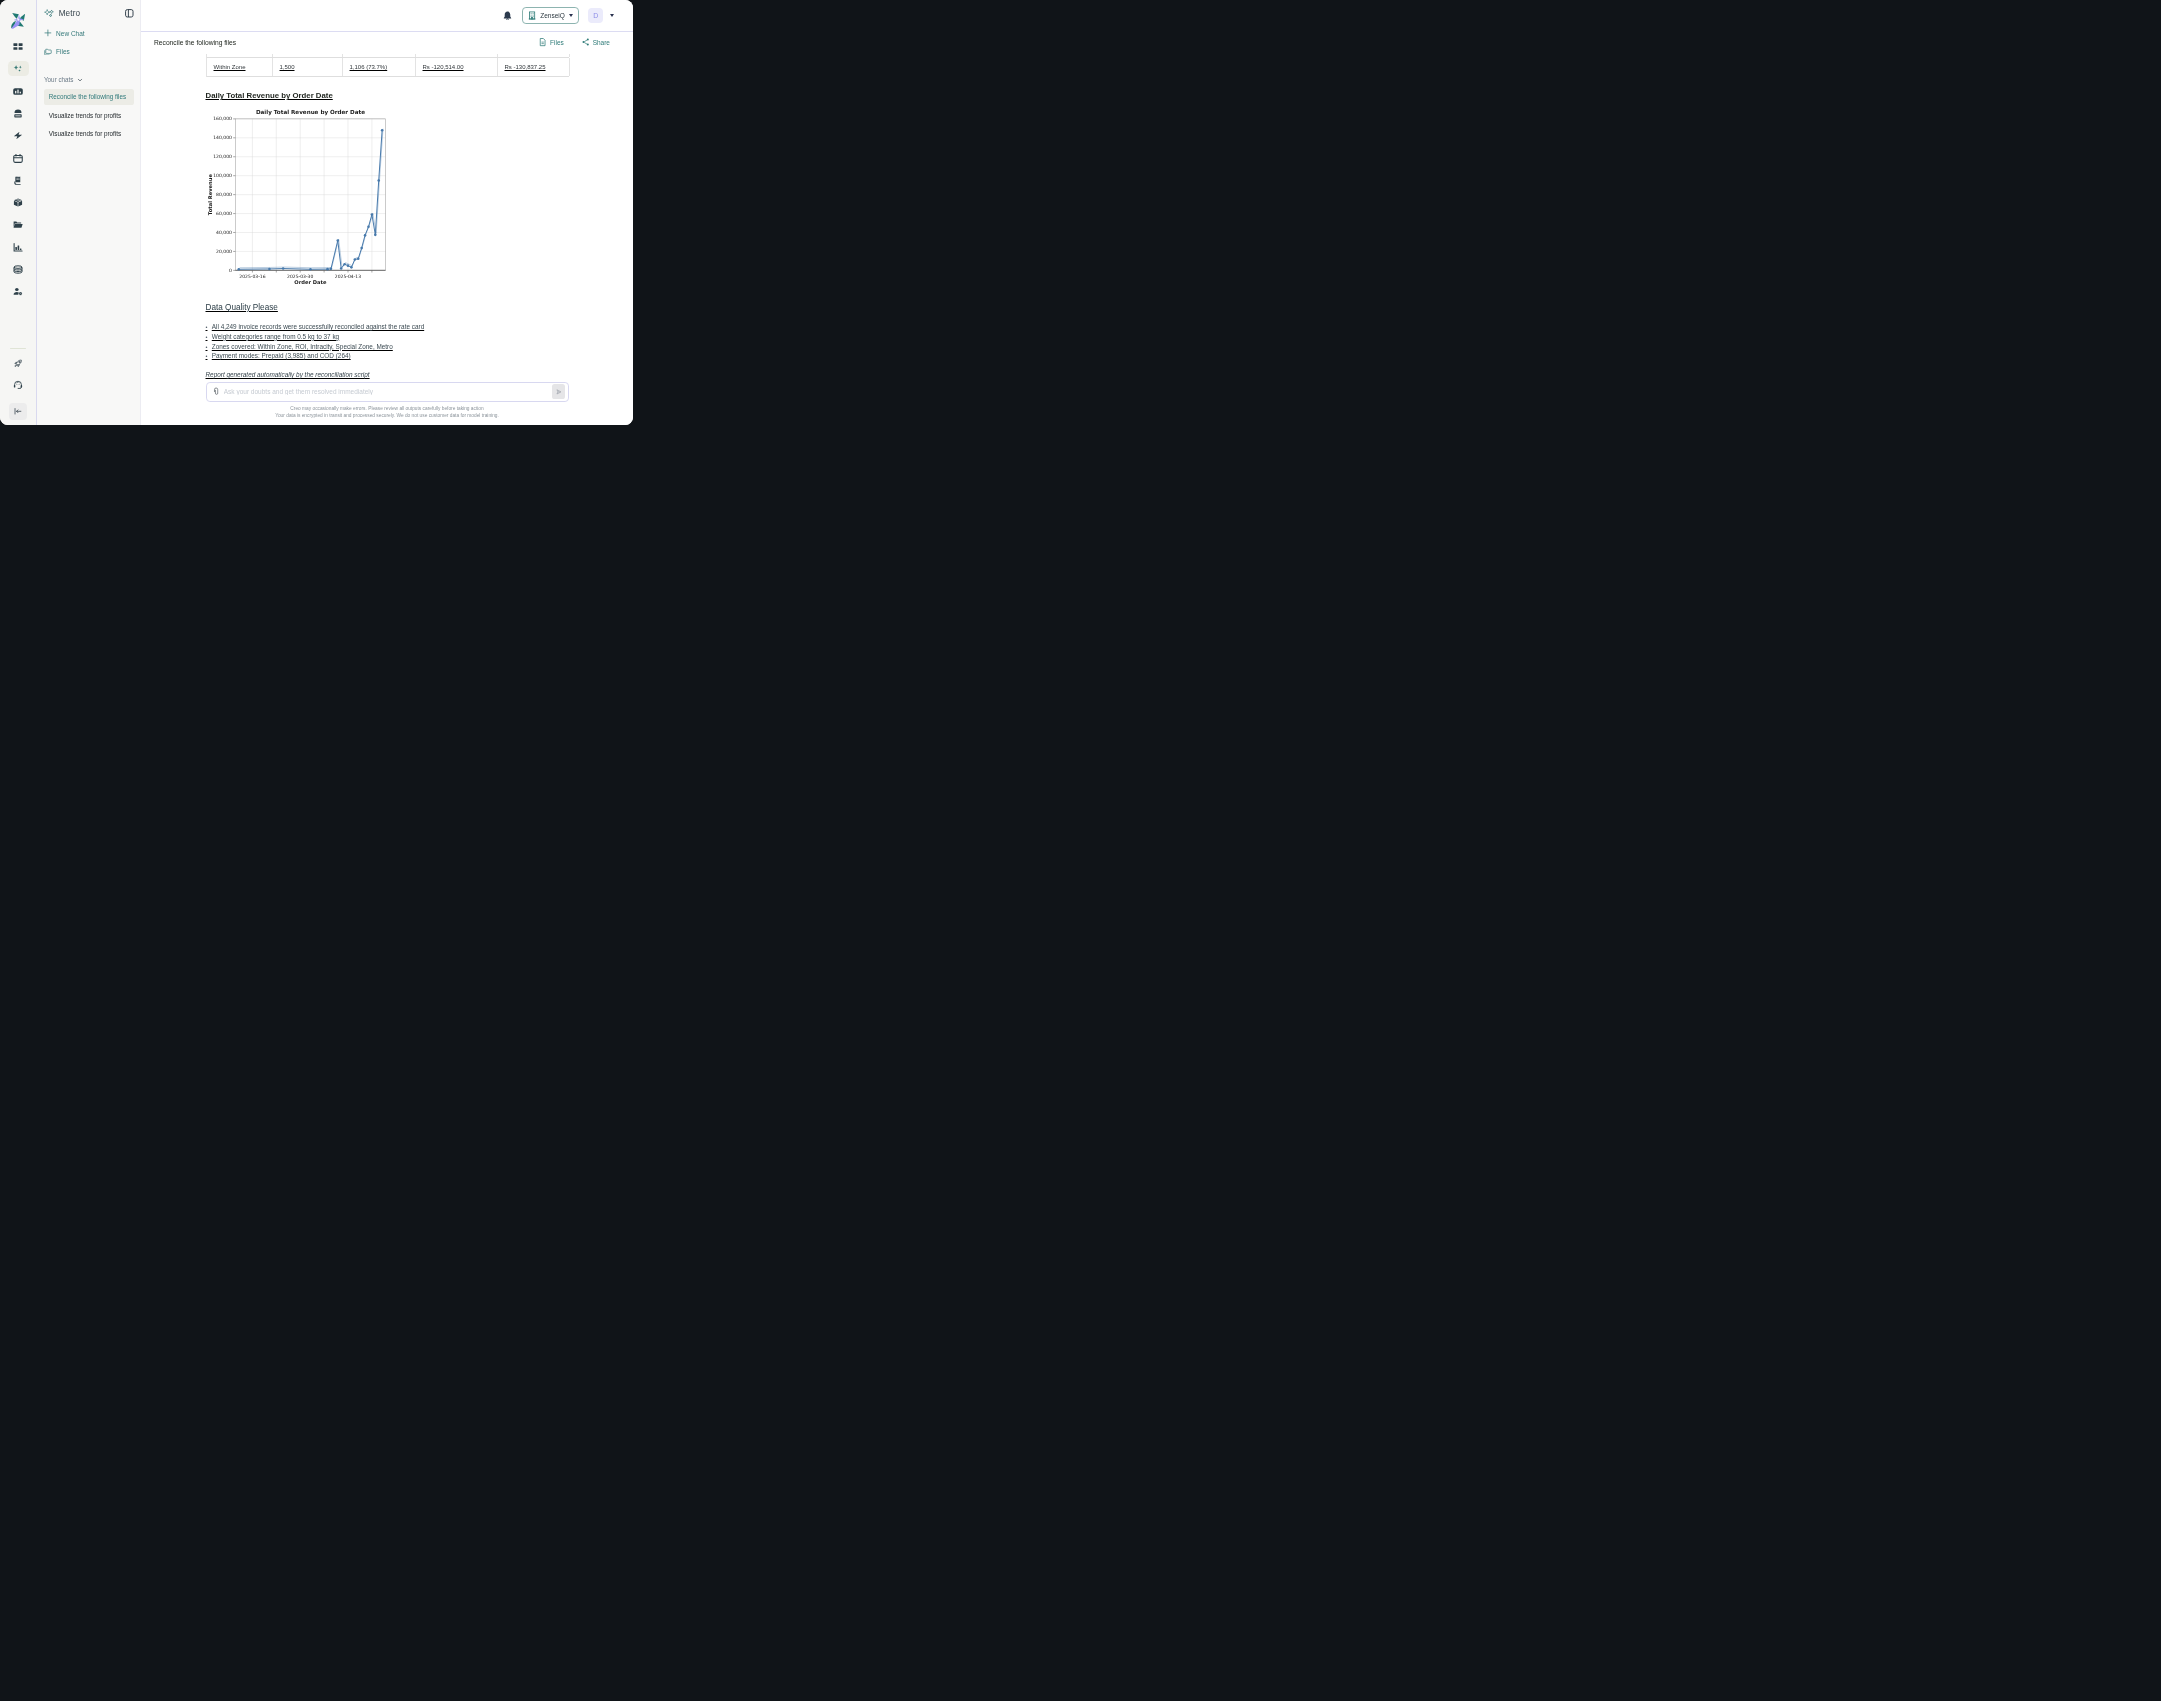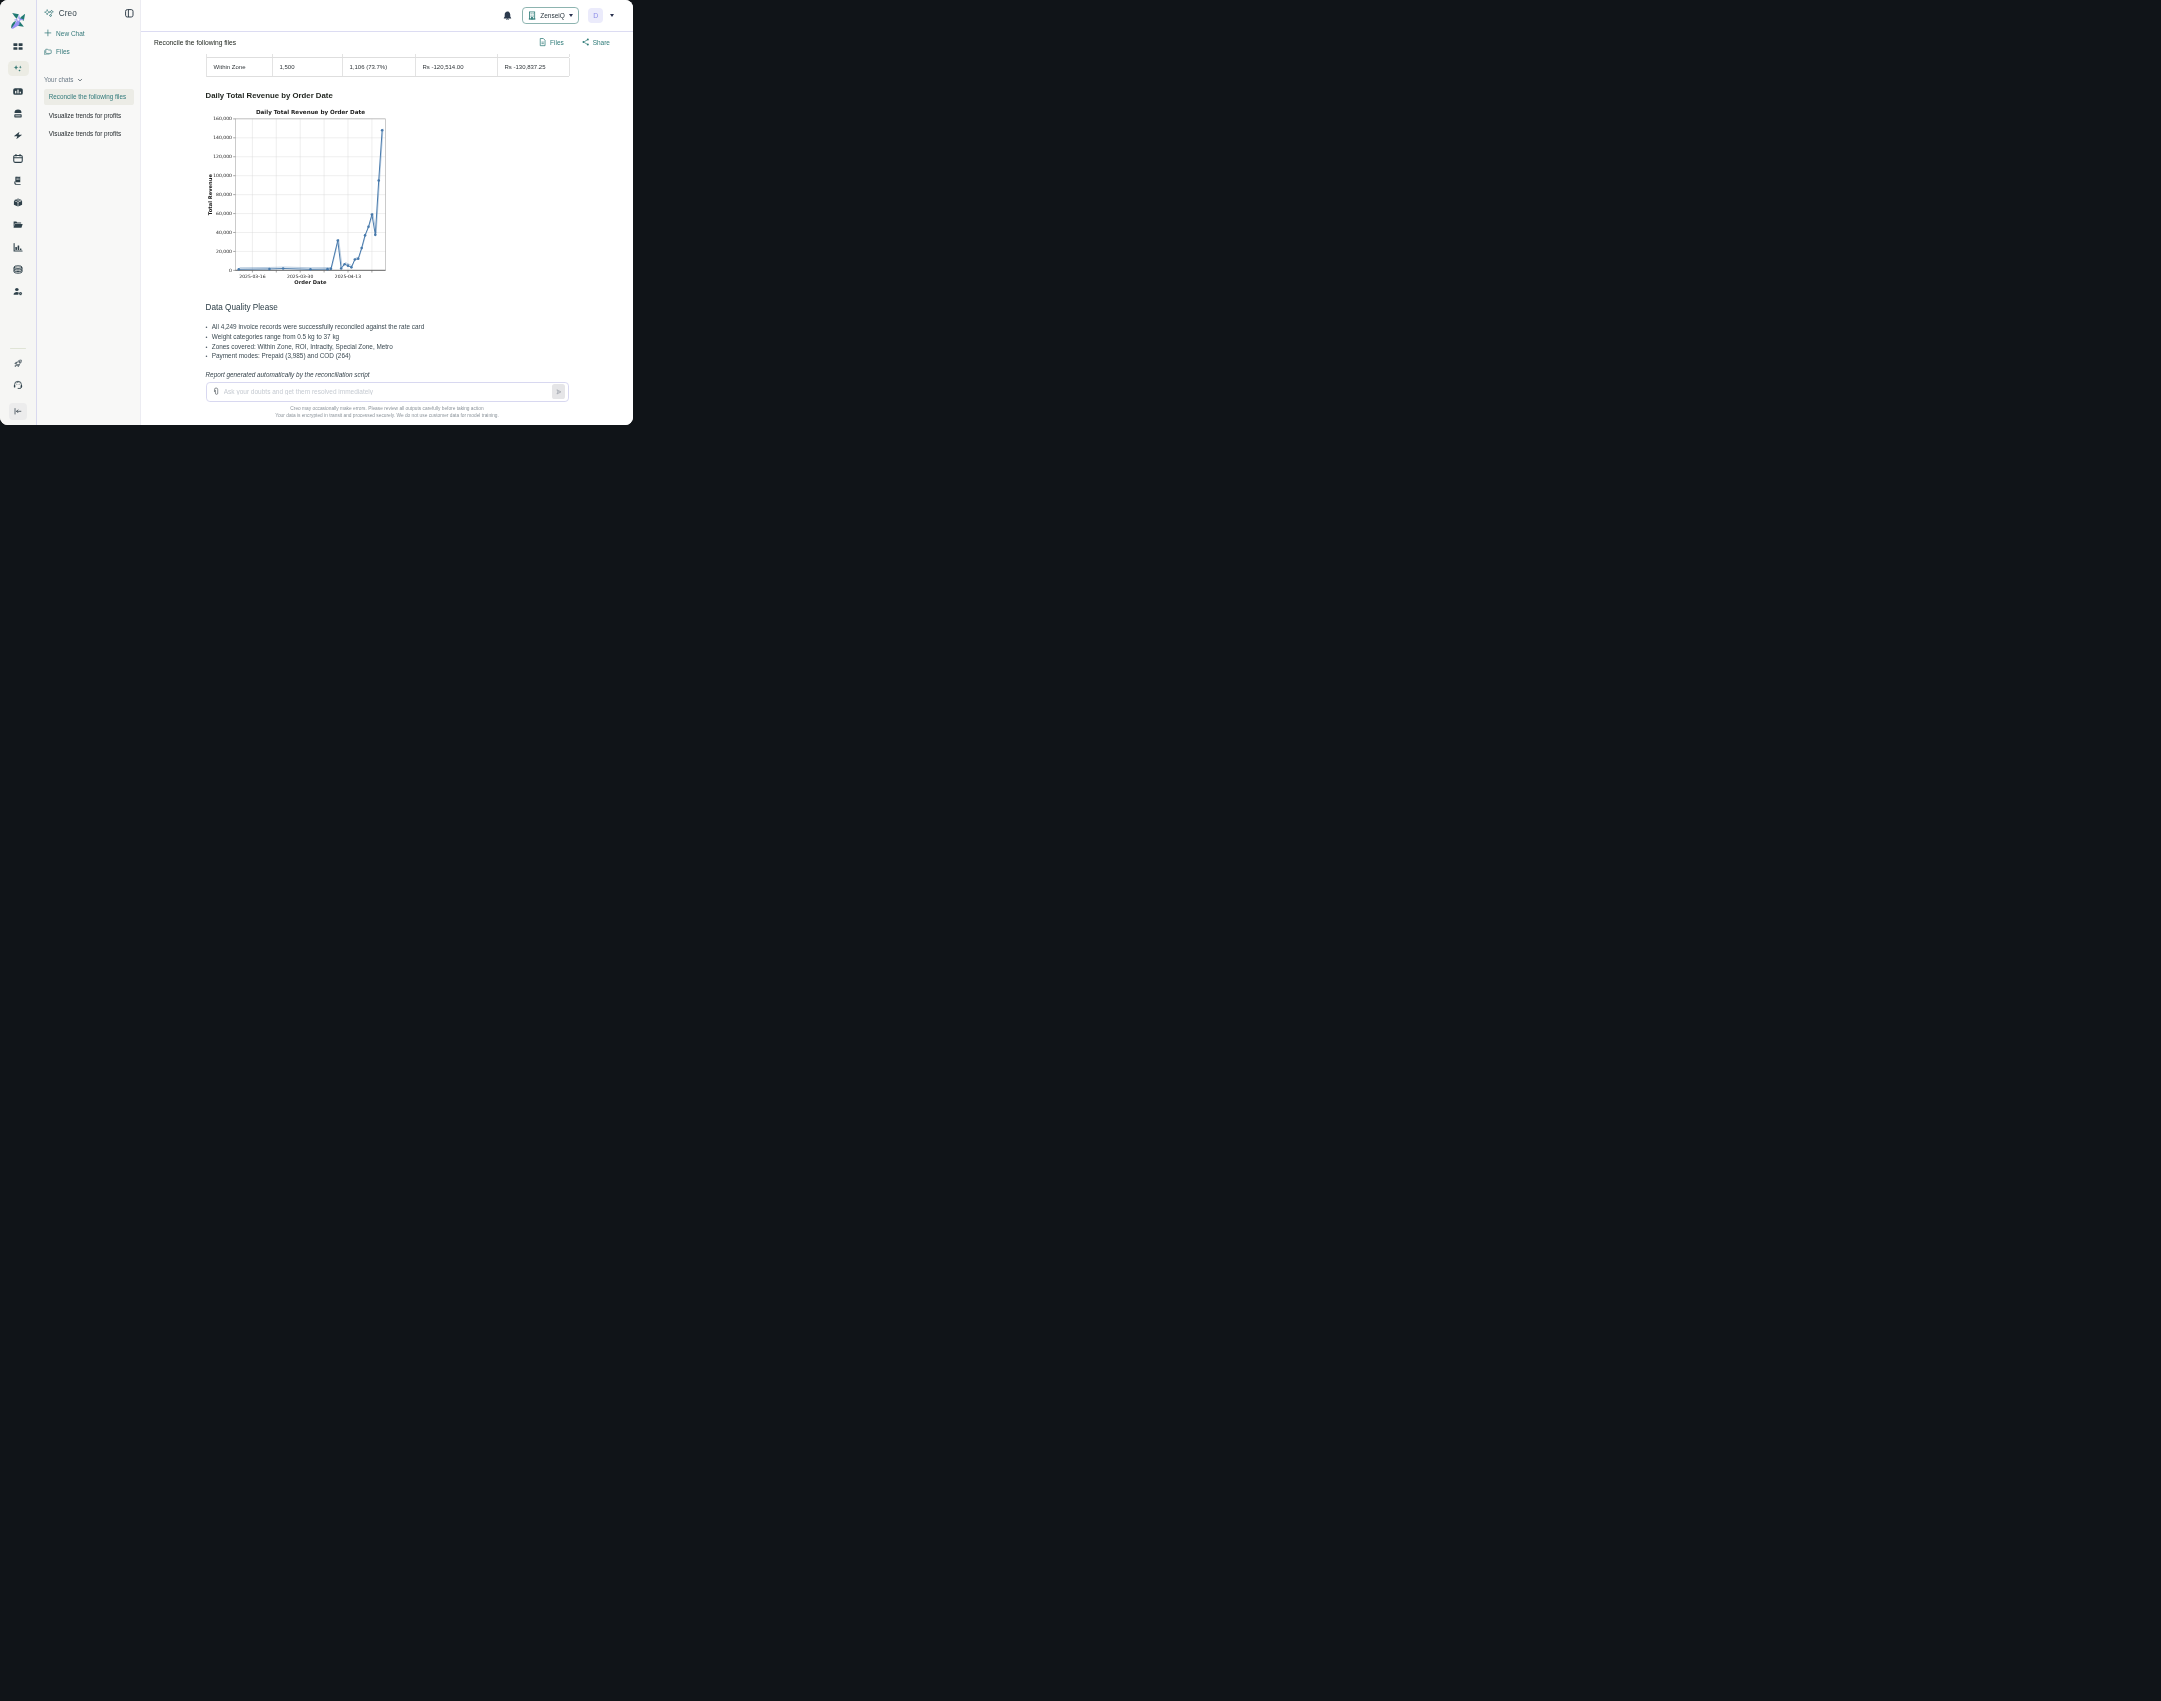--- a/index.html
+++ b/index.html
@@ -39,21 +39,21 @@
   .caret{width:0;height:0;border:2.2px solid transparent;border-top:3px solid #2b3350;margin-top:2.6px;}
   .avatar{width:14.7px;height:14.7px;border-radius:3.9px;background:#ebebfb;color:#8f8fe8;font-size:7px;font-weight:500;display:flex;align-items:center;justify-content:center;cursor:pointer;}
   .avatar-caret{margin-left:-2.6px;cursor:pointer;}
   
   .main{flex:1;display:flex;flex-direction:column;min-height:0;background:#fff;}
   .main-header{height:21px;min-height:21px;display:flex;align-items:center;padding:0 23px 0 13px;}
   .mh-title{flex:1;font-size:6.7px;font-weight:500;color:#20261f;}
   .mh-action{display:flex;align-items:center;gap:3.5px;color:#2f7b78;font-size:6.5px;cursor:pointer;margin-left:18px;}
   .mh-action svg{width:7.3px;height:8.2px;}
   .scroll-area{flex:1;overflow:hidden;min-height:0;}
-  .message-body{width:363px;margin:0 auto;}
+  .message-body{width:363px;margin:0 auto;text-decoration:underline;}
   
   .tbl{width:363px;box-sizing:border-box;margin-top:0.9px;}
   .tbl-row{display:grid;grid-template-columns:66px 70px 73px 82px 72px;border-left:0.4px solid #e3e3e3;}
   .tbl-row .cell{border-right:0.4px solid #e3e3e3;box-sizing:border-box;padding:0 0 0 7px;display:flex;align-items:center;font-size:6px;color:#30363a;}
   .tbl-sliver .cell{height:3.5px;}
   .tbl-main{border-top:0.4px solid #dedede;border-bottom:0.4px solid #dedede;}
   .tbl-main .cell{height:17.7px;}
   .section-heading{margin-top:14px;font-size:7.8px;font-weight:600;color:#1e231d;}
   .chart-wrap{margin-top:7px;margin-left:0.9px;}
   .notes-heading{margin-top:15px;font-size:8.2px;font-weight:500;color:#2b3d46;}
@@ -267,21 +267,21 @@
 
   <div class="chat-sidebar">
     <div class="cs-head">
       <span class="spark">
         <svg viewBox="0 0 26 22" fill="none" stroke="currentColor" stroke-width="1.7" stroke-linejoin="round">
           <path d="M8 1.5 C9 6 10 7 14.5 8 C10 9 9 10 8 14.5 C7 10 6 9 1.5 8 C6 7 7 6 8 1.5 Z"></path>
           <path d="M19 2.5 C19.7 5.4 20.5 6.2 23.4 6.9 C20.5 7.6 19.7 8.4 19 11.3 C18.3 8.4 17.5 7.6 14.6 6.9 C17.5 6.2 18.3 5.4 19 2.5 Z"></path>
           <path d="M16.5 13 C17 15.1 17.6 15.7 19.7 16.2 C17.6 16.7 17 17.3 16.5 19.4 C16 17.3 15.4 16.7 13.3 16.2 C15.4 15.7 16 15.1 16.5 13 Z"></path>
         </svg>
       </span>
-      <span class="cs-title">Creo</span>
+      <span class="cs-title">Metro</span>
       <span class="cs-panel">
         <svg viewBox="0 0 22 22">
               <rect x="1.5" y="1.5" width="19" height="19" rx="4.5" fill="none" stroke="currentColor" stroke-width="2.4"></rect>
               <line x1="8.7" y1="1.5" x2="8.7" y2="20.5" stroke="currentColor" stroke-width="2.4"></line>
             </svg>
       </span>
     </div>
     <div class="cs-row">
       <span><svg viewBox="0 0 20 20" width="7.3" height="7.3">
               <g stroke="#35797a" stroke-width="1.9" stroke-linecap="round">

